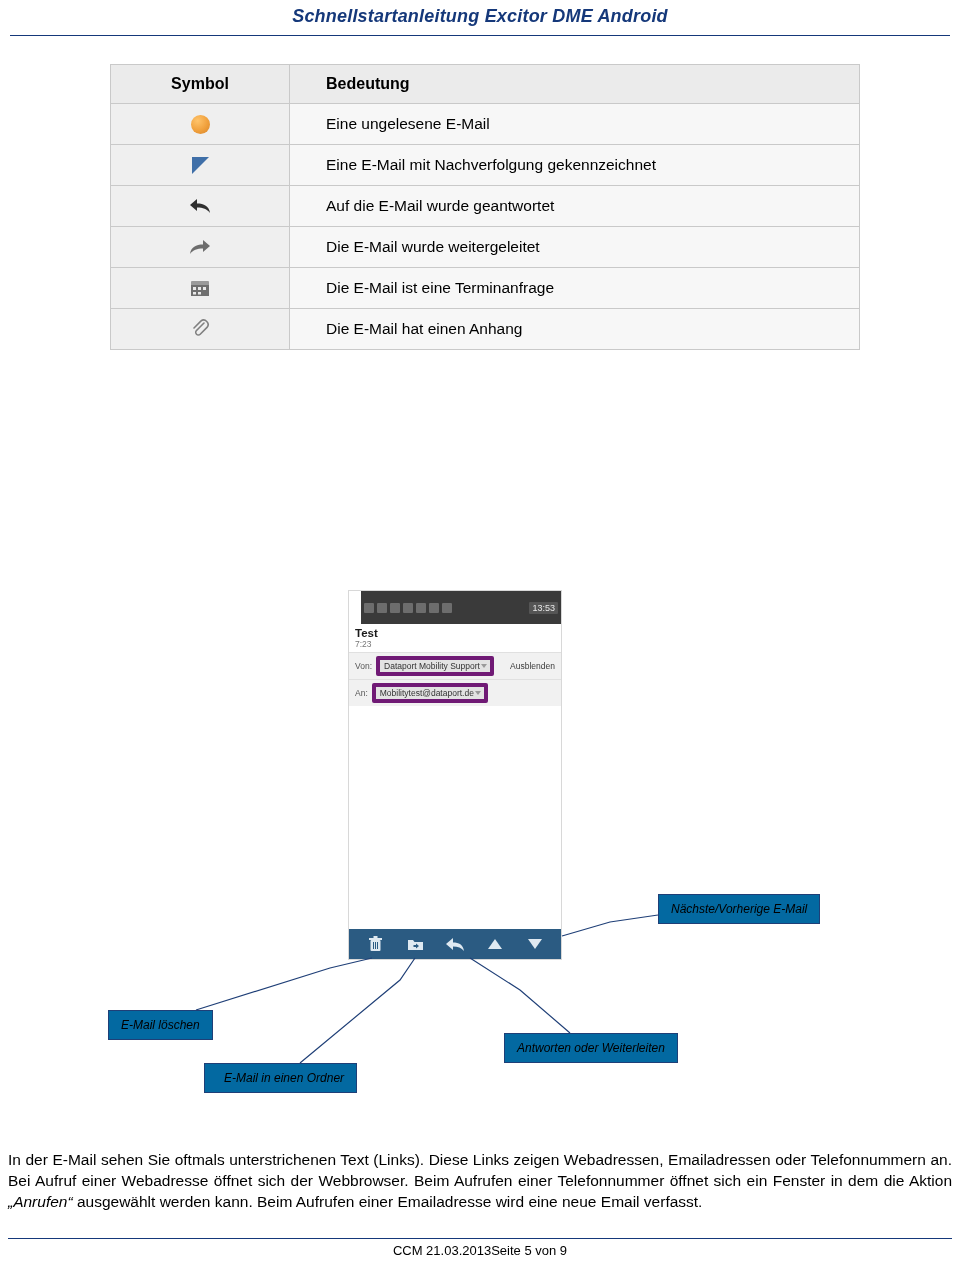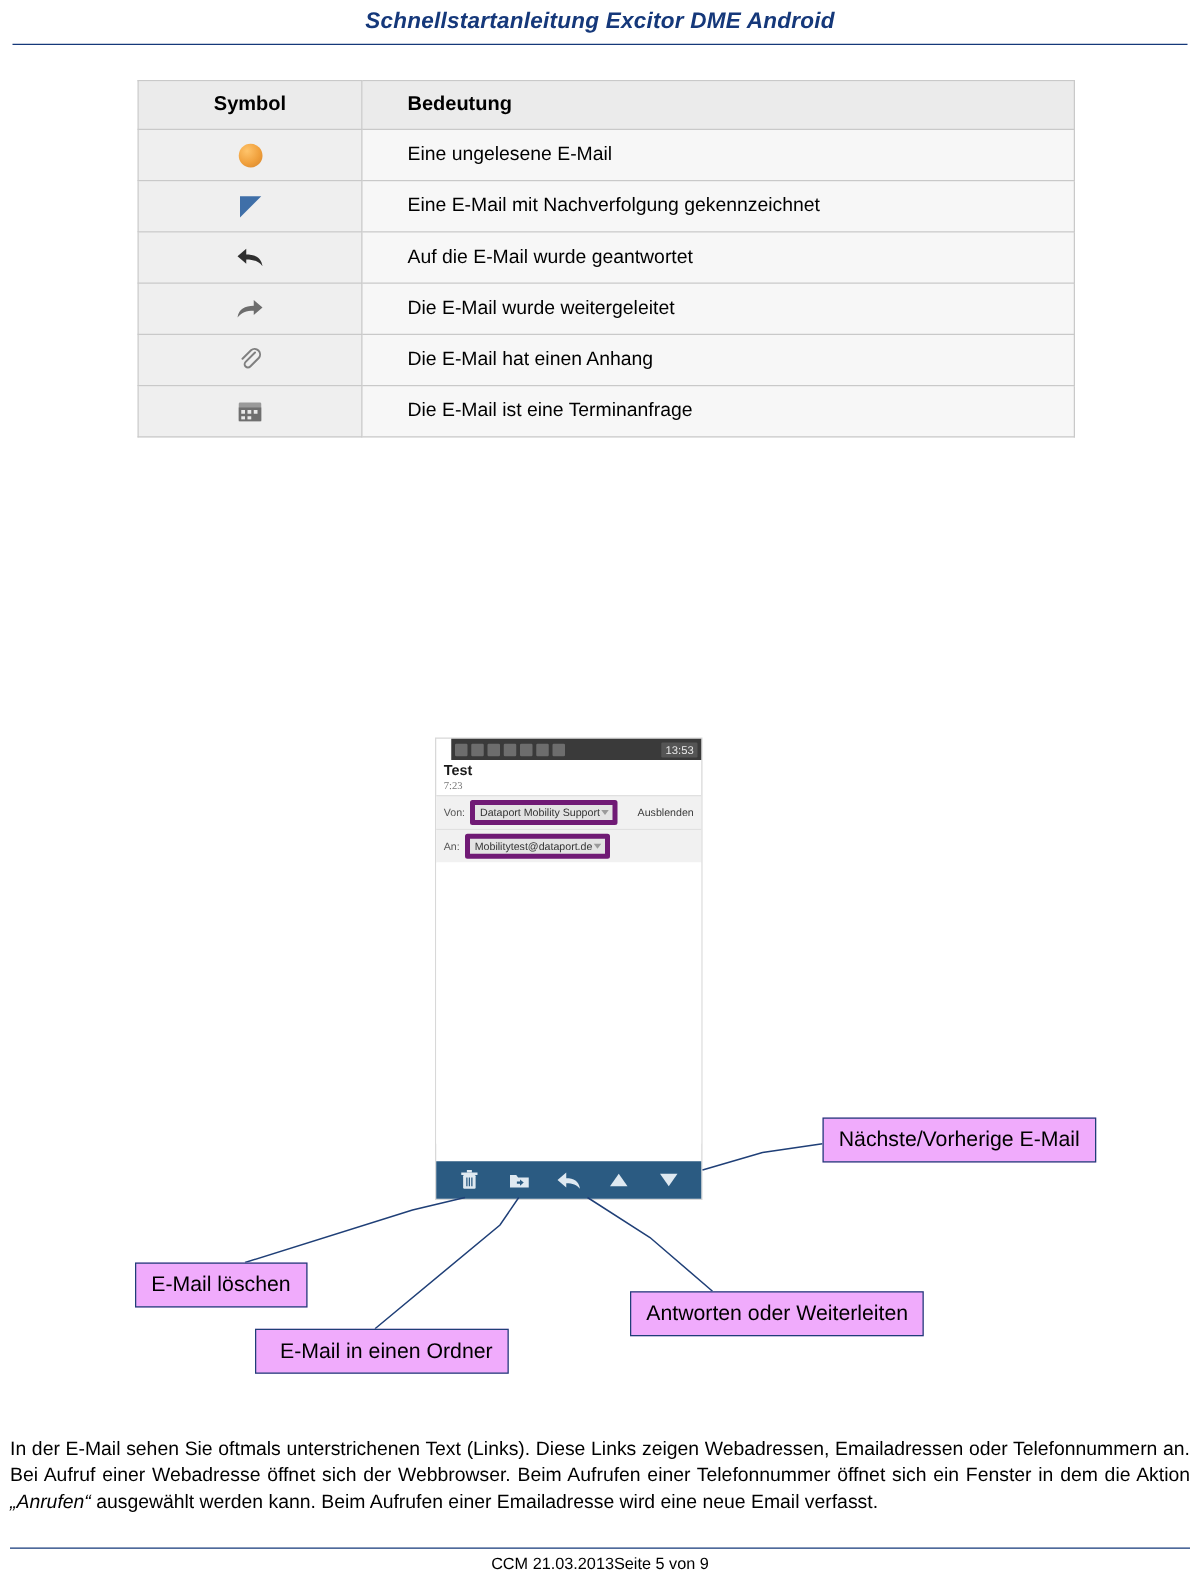--- a/index.html
+++ b/index.html
@@ -106,21 +106,21 @@
   .phone {
     position: absolute;
     left: 348px;
     top: 590px;
     width: 212px;
     height: 368px;
     background: #ffffff;
     border: 1px solid #d8d8d8;
   }
   .phone .statusbar {
-    height: 17px;
+    height: 33px;
     background: #3a3a3a;
     display: flex;
     align-items: center;
     padding: 0 3px;
     gap: 3px;
     margin-left: 12px;
   }
   .phone .statusbar .sq {
     width: 10px; height: 10px;
     background: #6d6d6d;
@@ -137,21 +137,20 @@
   .phone .subj {
     padding: 3px 6px 0 6px;
     font-size: 11.5px;
     font-weight: bold;
     color: #1a1a1a;
   }
   .phone .time {
     padding: 0 6px 3px 6px;
     font-size: 8.5px;
     color: #777;
-    font-family: Liberation Serif, serif;
   }
   .phone .fieldrow {
     display: flex;
     align-items: center;
     gap: 4px;
     font-size: 8.5px;
     color: #555;
     background: #f1f1f1;
     border-top: 1px solid #e0e0e0;
     padding: 3px 6px;
@@ -193,25 +192,26 @@
   }
   .phone .toolbar .tb {
     width: 22px; height: 22px;
     display: flex; align-items: center; justify-content: center;
     color: #dfe9f1;
   }
   
   .callout {
     position: absolute;
     border: 1px solid #1f3f77;
-    background: #f0abfc;
-    font-size: 17px;
+    background: #0369a1;
+    font-size: 12px;
     color: #000;
     padding: 7px 12px;
     white-space: nowrap;
+    font-style: italic;
   }
   #callout-next  { left: 658px; top: 894px; }
   #callout-del   { left: 108px; top: 1010px; }
   #callout-folder{ left: 204px; top: 1063px; padding-left: 19px; }
   #callout-reply { left: 504px; top: 1033px; }
   .leader-svg {
     position: absolute;
     left: 0; top: 0;
     width: 960px; height: 1272px;
     pointer-events: none;
@@ -287,46 +287,46 @@
     </tr>
     <tr class="row">
       <td class="col-sym">
         <span class="icon-cell">
           <svg width="26" height="20" viewBox="0 0 26 20">
                 <path d="M16 3 L23 9 L16 15 L16 11.5 C10 11.5 6 13 3 17 C4 10 9 7.5 16 7.5 Z" fill="#6d6d6d"></path>
               </svg>
         </span>
       </td>
       <td class="col-mean">Die E-Mail wurde weitergeleitet</td>
-    </tr>
-    <tr class="row">
-      <td class="col-sym">
-        <span class="icon-cell">
-          <svg width="22" height="22" viewBox="0 0 22 22">
-                <path d="M15 5 L7.5 12.5 a2.6 2.6 0 0 0 3.7 3.7 L18 9.4 a4.4 4.4 0 0 0 -6.2 -6.2 L5 10" fill="none" stroke="#808080" stroke-width="1.6" stroke-linecap="round"></path>
-              </svg>
-        </span>
-      </td>
-      <td class="col-mean">Die E-Mail hat einen Anhang</td>
     </tr>
     <tr class="row">
       <td class="col-sym">
         <span class="icon-cell">
           <svg width="24" height="22" viewBox="0 0 24 22">
             <rect x="3" y="4" width="18" height="15" rx="1" fill="#9a9a9a"></rect>
             <rect x="3" y="8" width="18" height="11" fill="#6f6f6f"></rect>
             <rect x="5" y="10" width="3" height="3" fill="#e9e9e9"></rect>
             <rect x="10" y="10" width="3" height="3" fill="#e9e9e9"></rect>
             <rect x="15" y="10" width="3" height="3" fill="#e9e9e9"></rect>
             <rect x="5" y="15" width="3" height="2.5" fill="#e9e9e9"></rect>
             <rect x="10" y="15" width="3" height="2.5" fill="#e9e9e9"></rect>
           </svg>
         </span>
       </td>
       <td class="col-mean">Die E-Mail ist eine Terminanfrage</td>
+    </tr>
+    <tr class="row">
+      <td class="col-sym">
+        <span class="icon-cell">
+          <svg width="22" height="22" viewBox="0 0 22 22">
+                <path d="M15 5 L7.5 12.5 a2.6 2.6 0 0 0 3.7 3.7 L18 9.4 a4.4 4.4 0 0 0 -6.2 -6.2 L5 10" fill="none" stroke="#808080" stroke-width="1.6" stroke-linecap="round"></path>
+              </svg>
+        </span>
+      </td>
+      <td class="col-mean">Die E-Mail hat einen Anhang</td>
     </tr>
   </tbody>
     </table>
 
 
   <div class="phone">
     <div class="statusbar">
       <span class="sq"></span>
       <span class="sq"></span>
       <span class="sq"></span>

